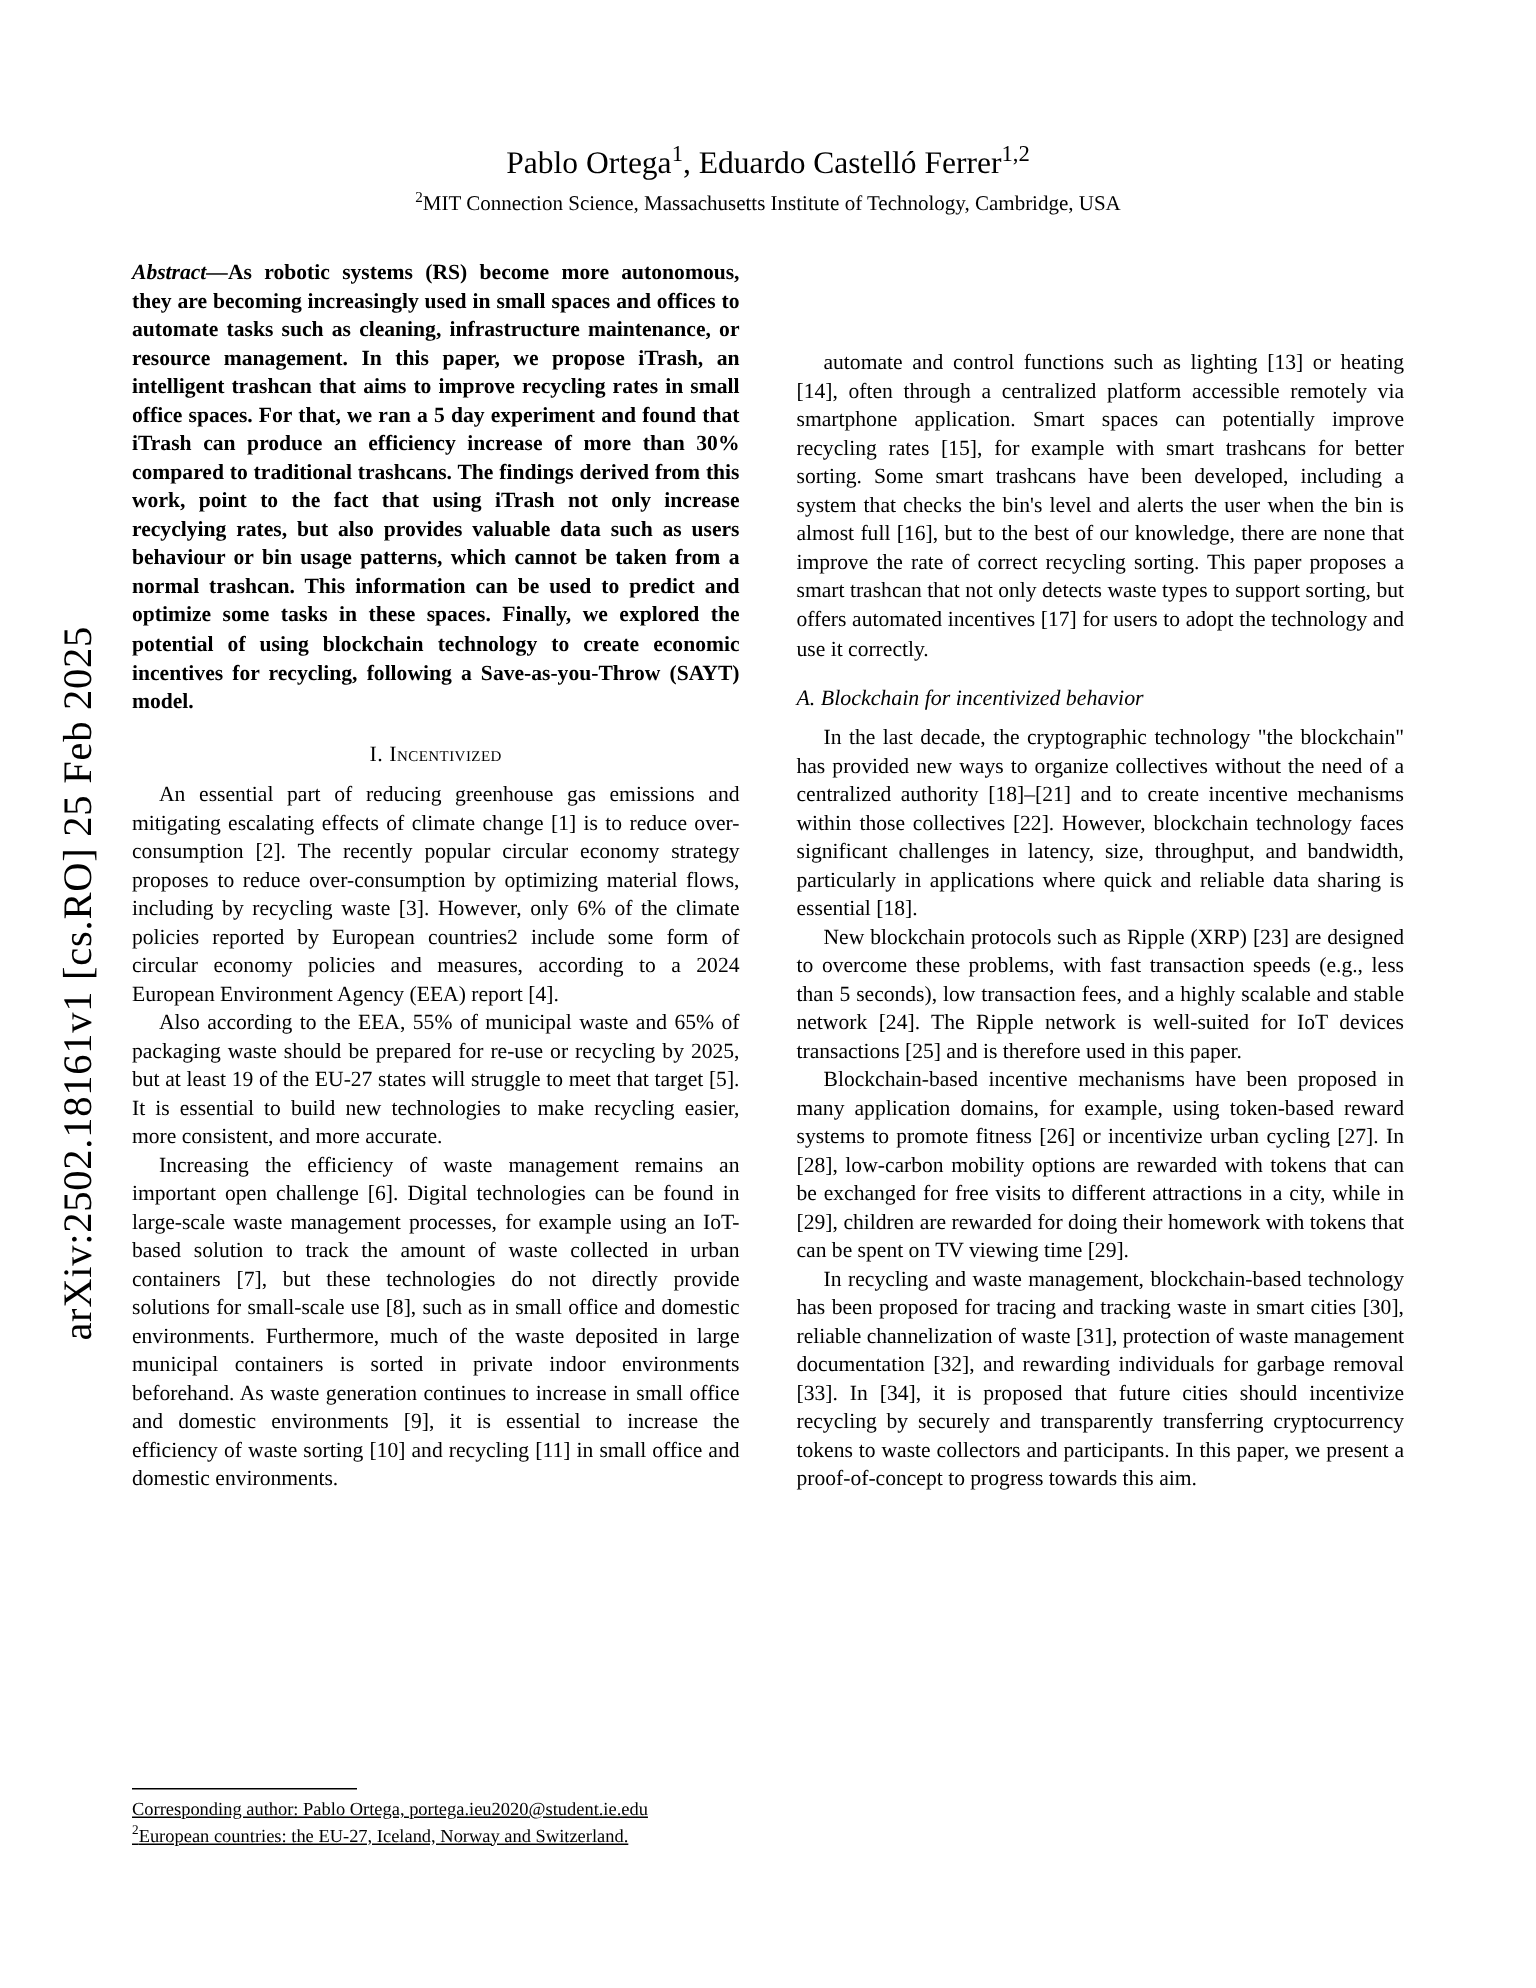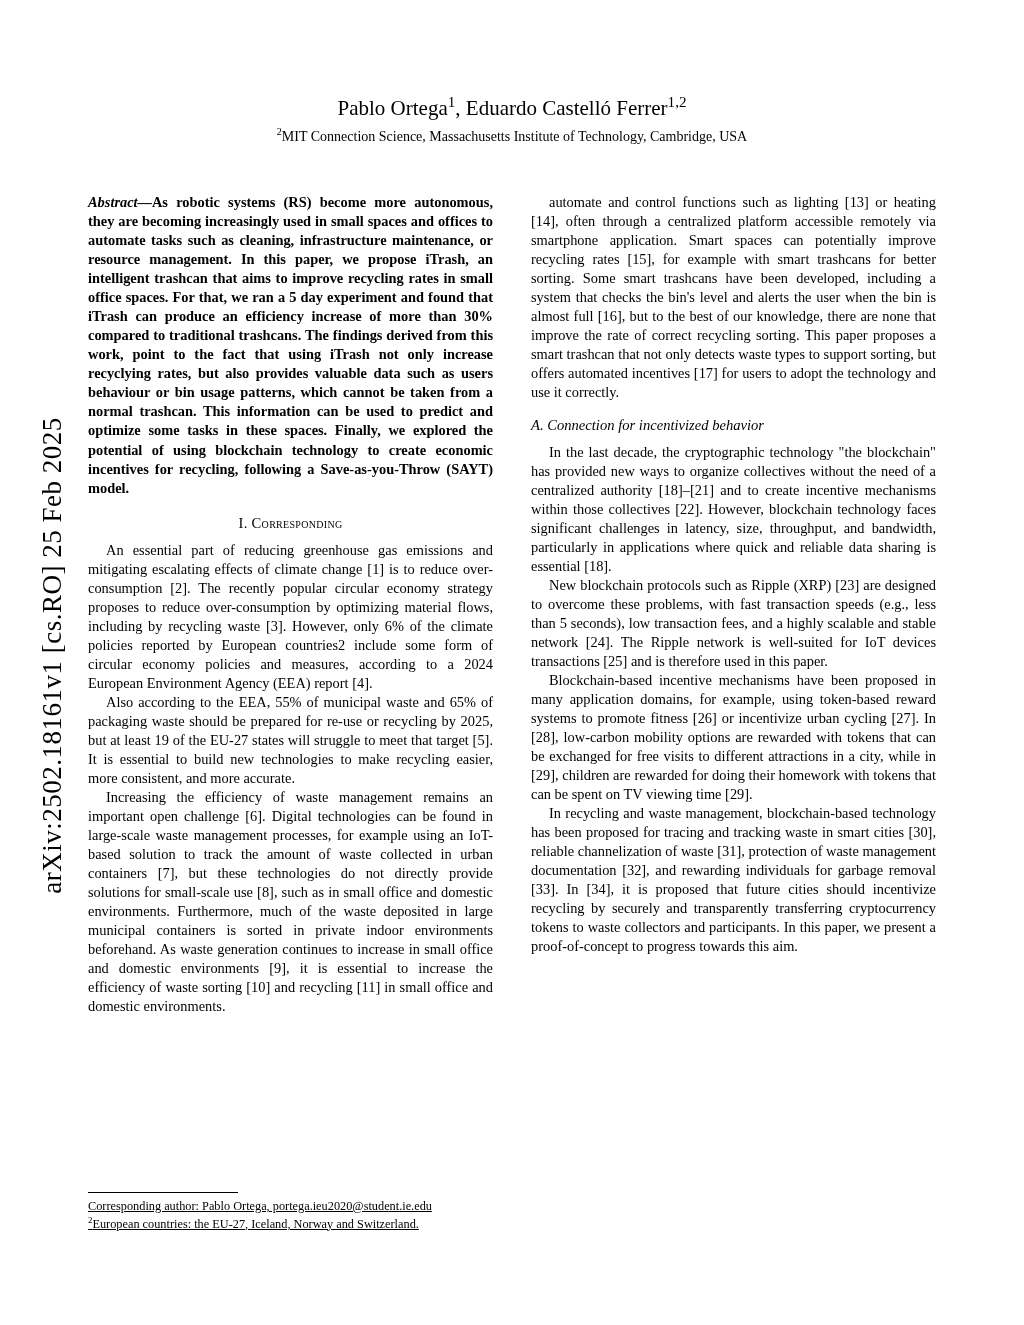--- a/index.html
+++ b/index.html
@@ -57,21 +57,22 @@
     text-align: center;
     font-size: 14px;
     line-height: 1.45;
     margin: 0;
   }
   sup { font-size: 0.72em; vertical-align: super; line-height: 0; }
 
   .cols {
     display: flex;
     gap: 38px;
-    margin-top: 46px;
+    margin-top: 26px;
+    align-items: flex-end;
   }
   .col {
     width: 411px;
     font-size: 14.4px;
     line-height: 1.32;
     text-align: justify;
     hyphens: auto;
   }
   .abstract {
     font-weight: bold;
@@ -134,31 +135,31 @@
       <sup>2</sup><span>MIT Connection Science, Massachusetts Institute of Technology, Cambridge, USA</span>
     </p>
 
     <div class="cols">
 
       <div class="col">
         <p class="abstract">
           <span class="lead">Abstract—</span><span>As robotic systems (RS) become more autonomous, they are becoming increasingly used in small spaces and offices to automate tasks such as cleaning, infrastructure maintenance, or resource management. In this paper, we propose iTrash, an intelligent trashcan that aims to improve recycling rates in small office spaces. For that, we ran a 5 day experiment and found that iTrash can produce an efficiency increase of more than 30% compared to traditional trashcans. The findings derived from this work, point to the fact that using iTrash not only increase recyclying rates, but also provides valuable data such as users behaviour or bin usage patterns, which cannot be taken from a normal trashcan. This information can be used to predict and optimize some tasks in these spaces. Finally, we explored the potential of using blockchain technology to create economic incentives for recycling, following a Save-as-you-Throw (SAYT) model.</span>
         </p>
 
-        <div class="section-head">I. Corresponding</div>
+        <div class="section-head">I. Incentivized</div>
 
         <p class="body first">An essential part of reducing greenhouse gas emissions and mitigating escalating effects of climate change [1] is to reduce over-consumption [2]. The recently popular circular economy strategy proposes to reduce over-consumption by optimizing material flows, including by recycling waste [3]. However, only 6% of the climate policies reported by European countries2 include some form of circular economy policies and measures, according to a 2024 European Environment Agency (EEA) report [4].</p>
         <p class="body">Also according to the EEA, 55% of municipal waste and 65% of packaging waste should be prepared for re-use or recycling by 2025, but at least 19 of the EU-27 states will struggle to meet that target [5]. It is essential to build new technologies to make recycling easier, more consistent, and more accurate.</p>
         <p class="body">Increasing the efficiency of waste management remains an important open challenge [6]. Digital technologies can be found in large-scale waste management processes, for example using an IoT-based solution to track the amount of waste collected in urban containers [7], but these technologies do not directly provide solutions for small-scale use [8], such as in small office and domestic environments. Furthermore, much of the waste deposited in large municipal containers is sorted in private indoor environments beforehand. As waste generation continues to increase in small office and domestic environments [9], it is essential to increase the efficiency of waste sorting [10] and recycling [11] in small office and domestic environments.</p>
       </div>
 
       <div class="col">
         <p class="body">automate and control functions such as lighting [13] or heating [14], often through a centralized platform accessible remotely via smartphone application. Smart spaces can potentially improve recycling rates [15], for example with smart trashcans for better sorting. Some smart trashcans have been developed, including a system that checks the bin's level and alerts the user when the bin is almost full [16], but to the best of our knowledge, there are none that improve the rate of correct recycling sorting. This paper proposes a smart trashcan that not only detects waste types to support sorting, but offers automated incentives [17] for users to adopt the technology and use it correctly.</p>
 
-        <div class="subsection-head">A. Connection for incentivized behavior</div>
+        <div class="subsection-head">A. Blockchain for incentivized behavior</div>
 
         <p class="body">In the last decade, the cryptographic technology "the blockchain" has provided new ways to organize collectives without the need of a centralized authority [18]–[21] and to create incentive mechanisms within those collectives [22]. However, blockchain technology faces significant challenges in latency, size, throughput, and bandwidth, particularly in applications where quick and reliable data sharing is essential [18].</p>
         <p class="body">New blockchain protocols such as Ripple (XRP) [23] are designed to overcome these problems, with fast transaction speeds (e.g., less than 5 seconds), low transaction fees, and a highly scalable and stable network [24]. The Ripple network is well-suited for IoT devices transactions [25] and is therefore used in this paper.</p>
         <p class="body">Blockchain-based incentive mechanisms have been proposed in many application domains, for example, using token-based reward systems to promote fitness [26] or incentivize urban cycling [27]. In [28], low-carbon mobility options are rewarded with tokens that can be exchanged for free visits to different attractions in a city, while in [29], children are rewarded for doing their homework with tokens that can be spent on TV viewing time [29].</p>
         <p class="body">In recycling and waste management, blockchain-based technology has been proposed for tracing and tracking waste in smart cities [30], reliable channelization of waste [31], protection of waste management documentation [32], and rewarding individuals for garbage removal [33]. In [34], it is proposed that future cities should incentivize recycling by securely and transparently transferring cryptocurrency tokens to waste collectors and participants. In this paper, we present a proof-of-concept to progress towards this aim.</p>
       </div>
 
     </div>
   </div>
 

